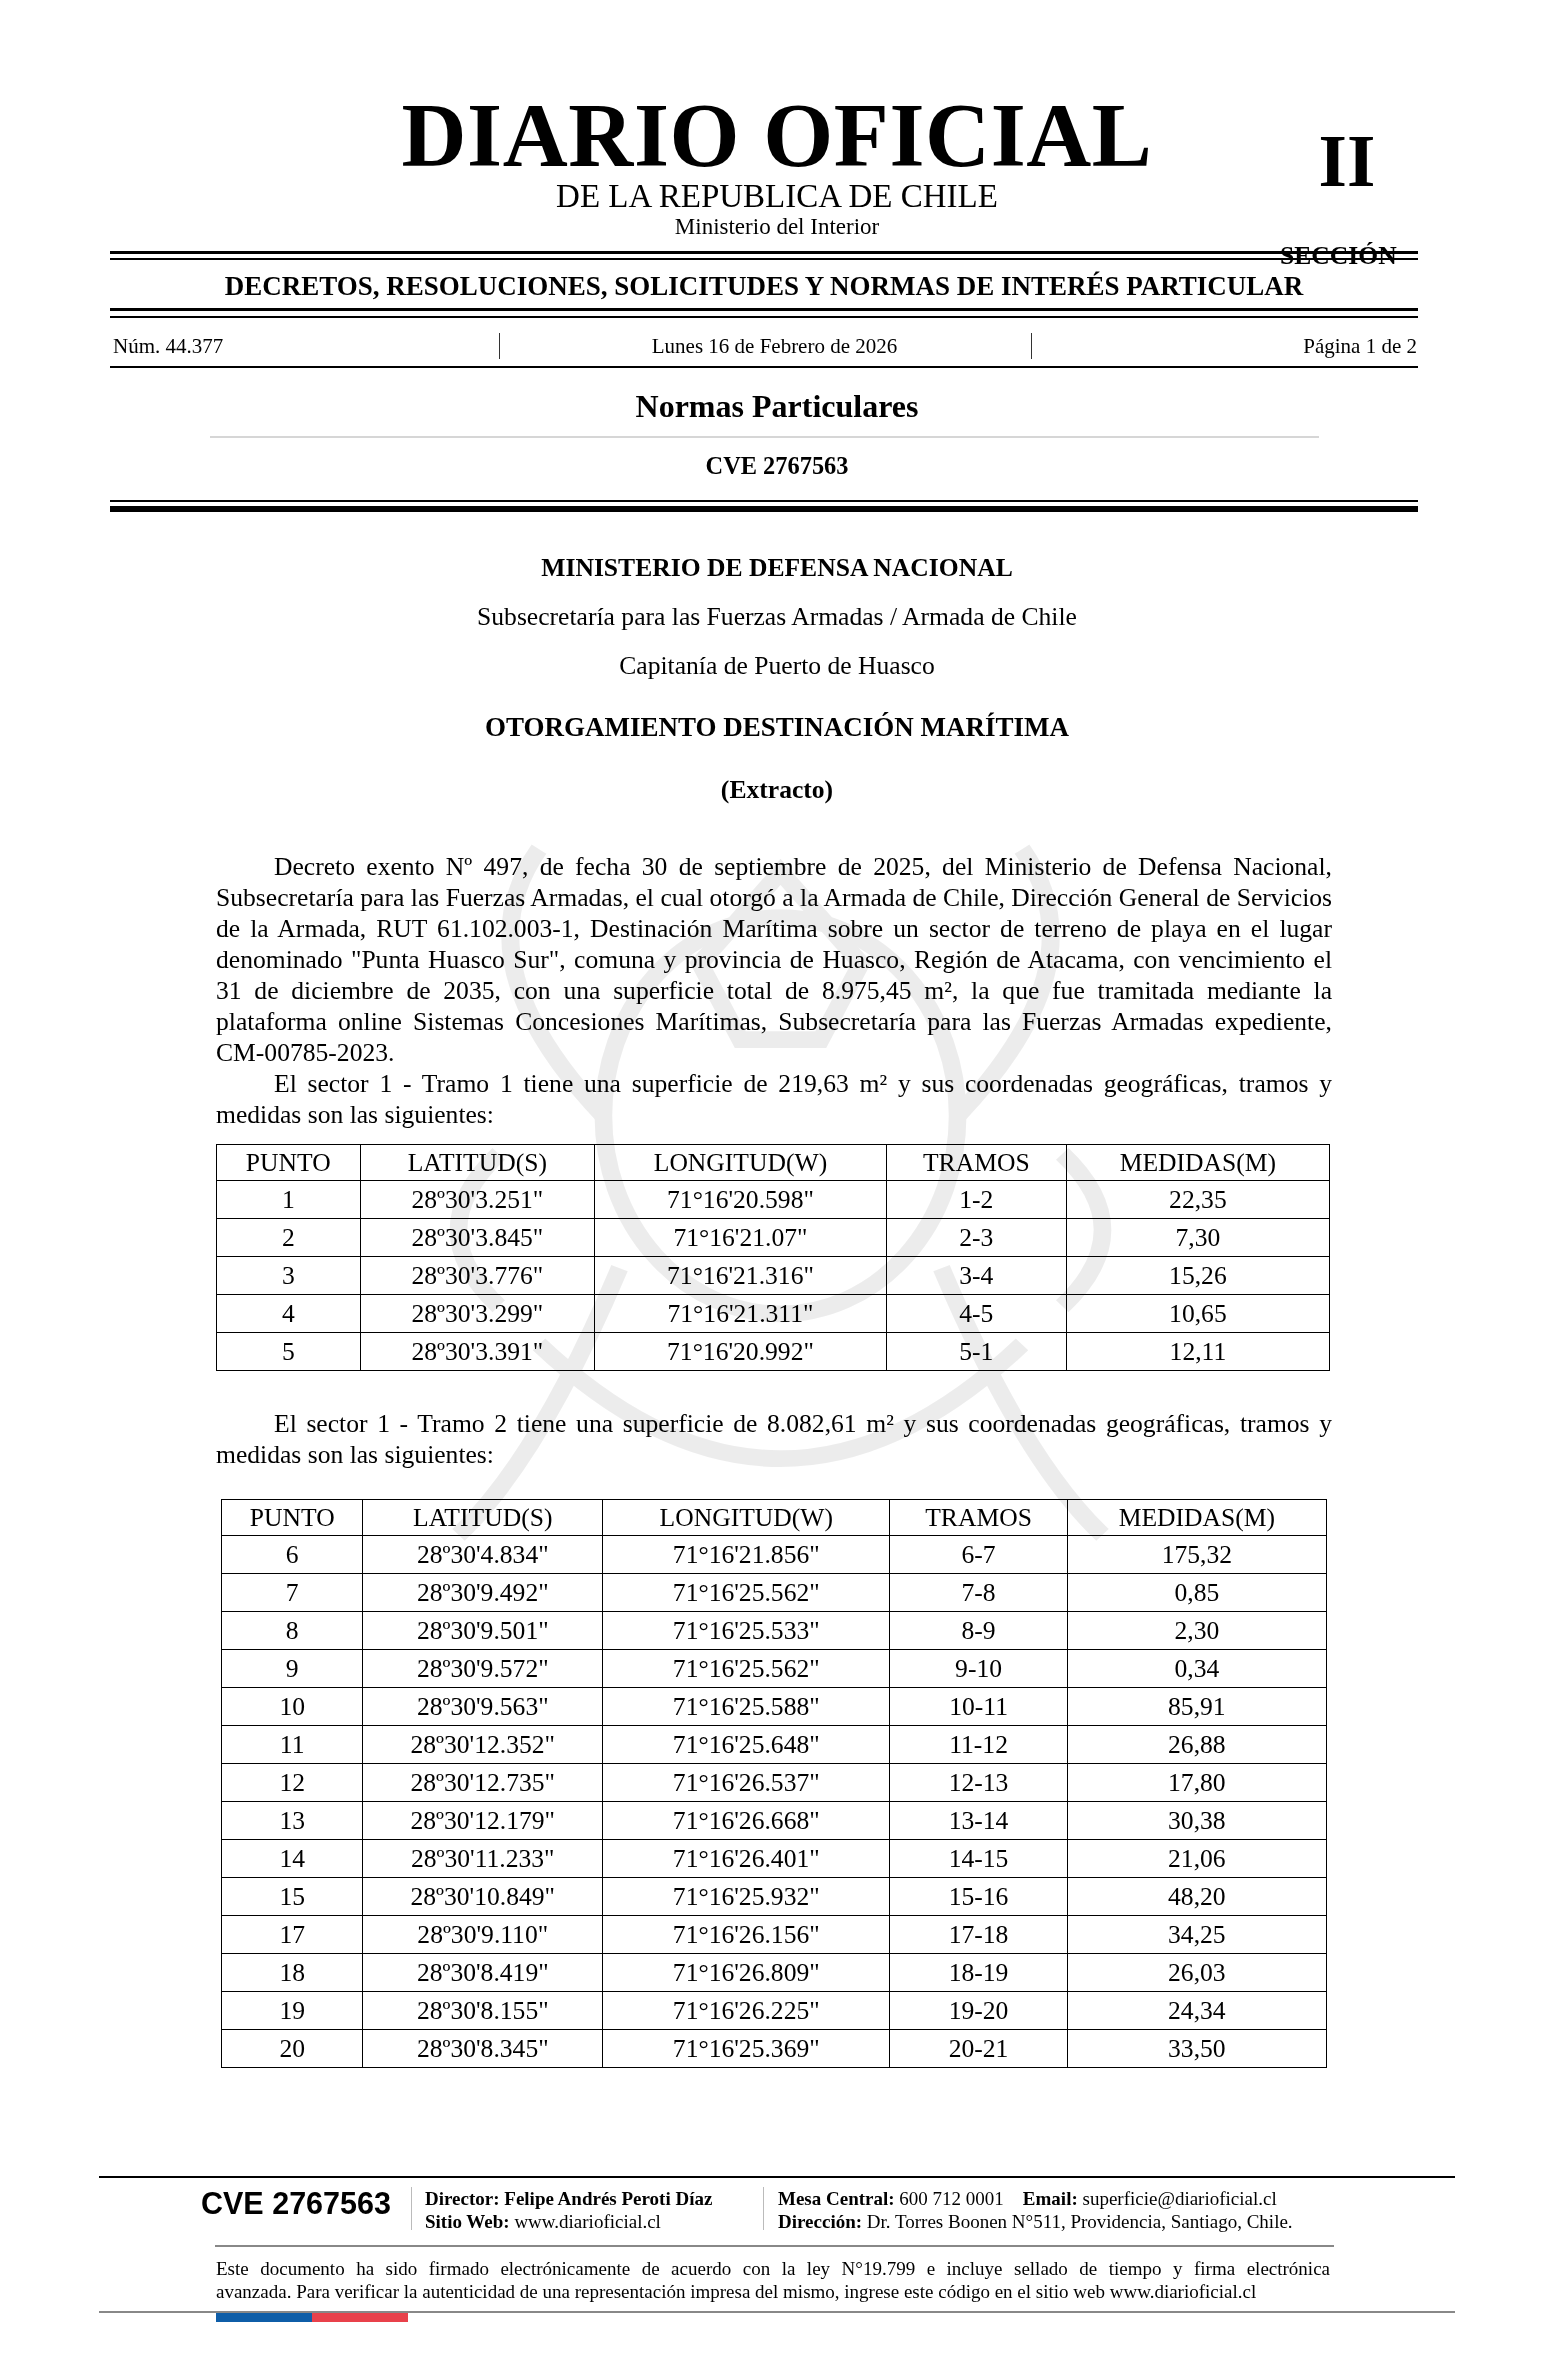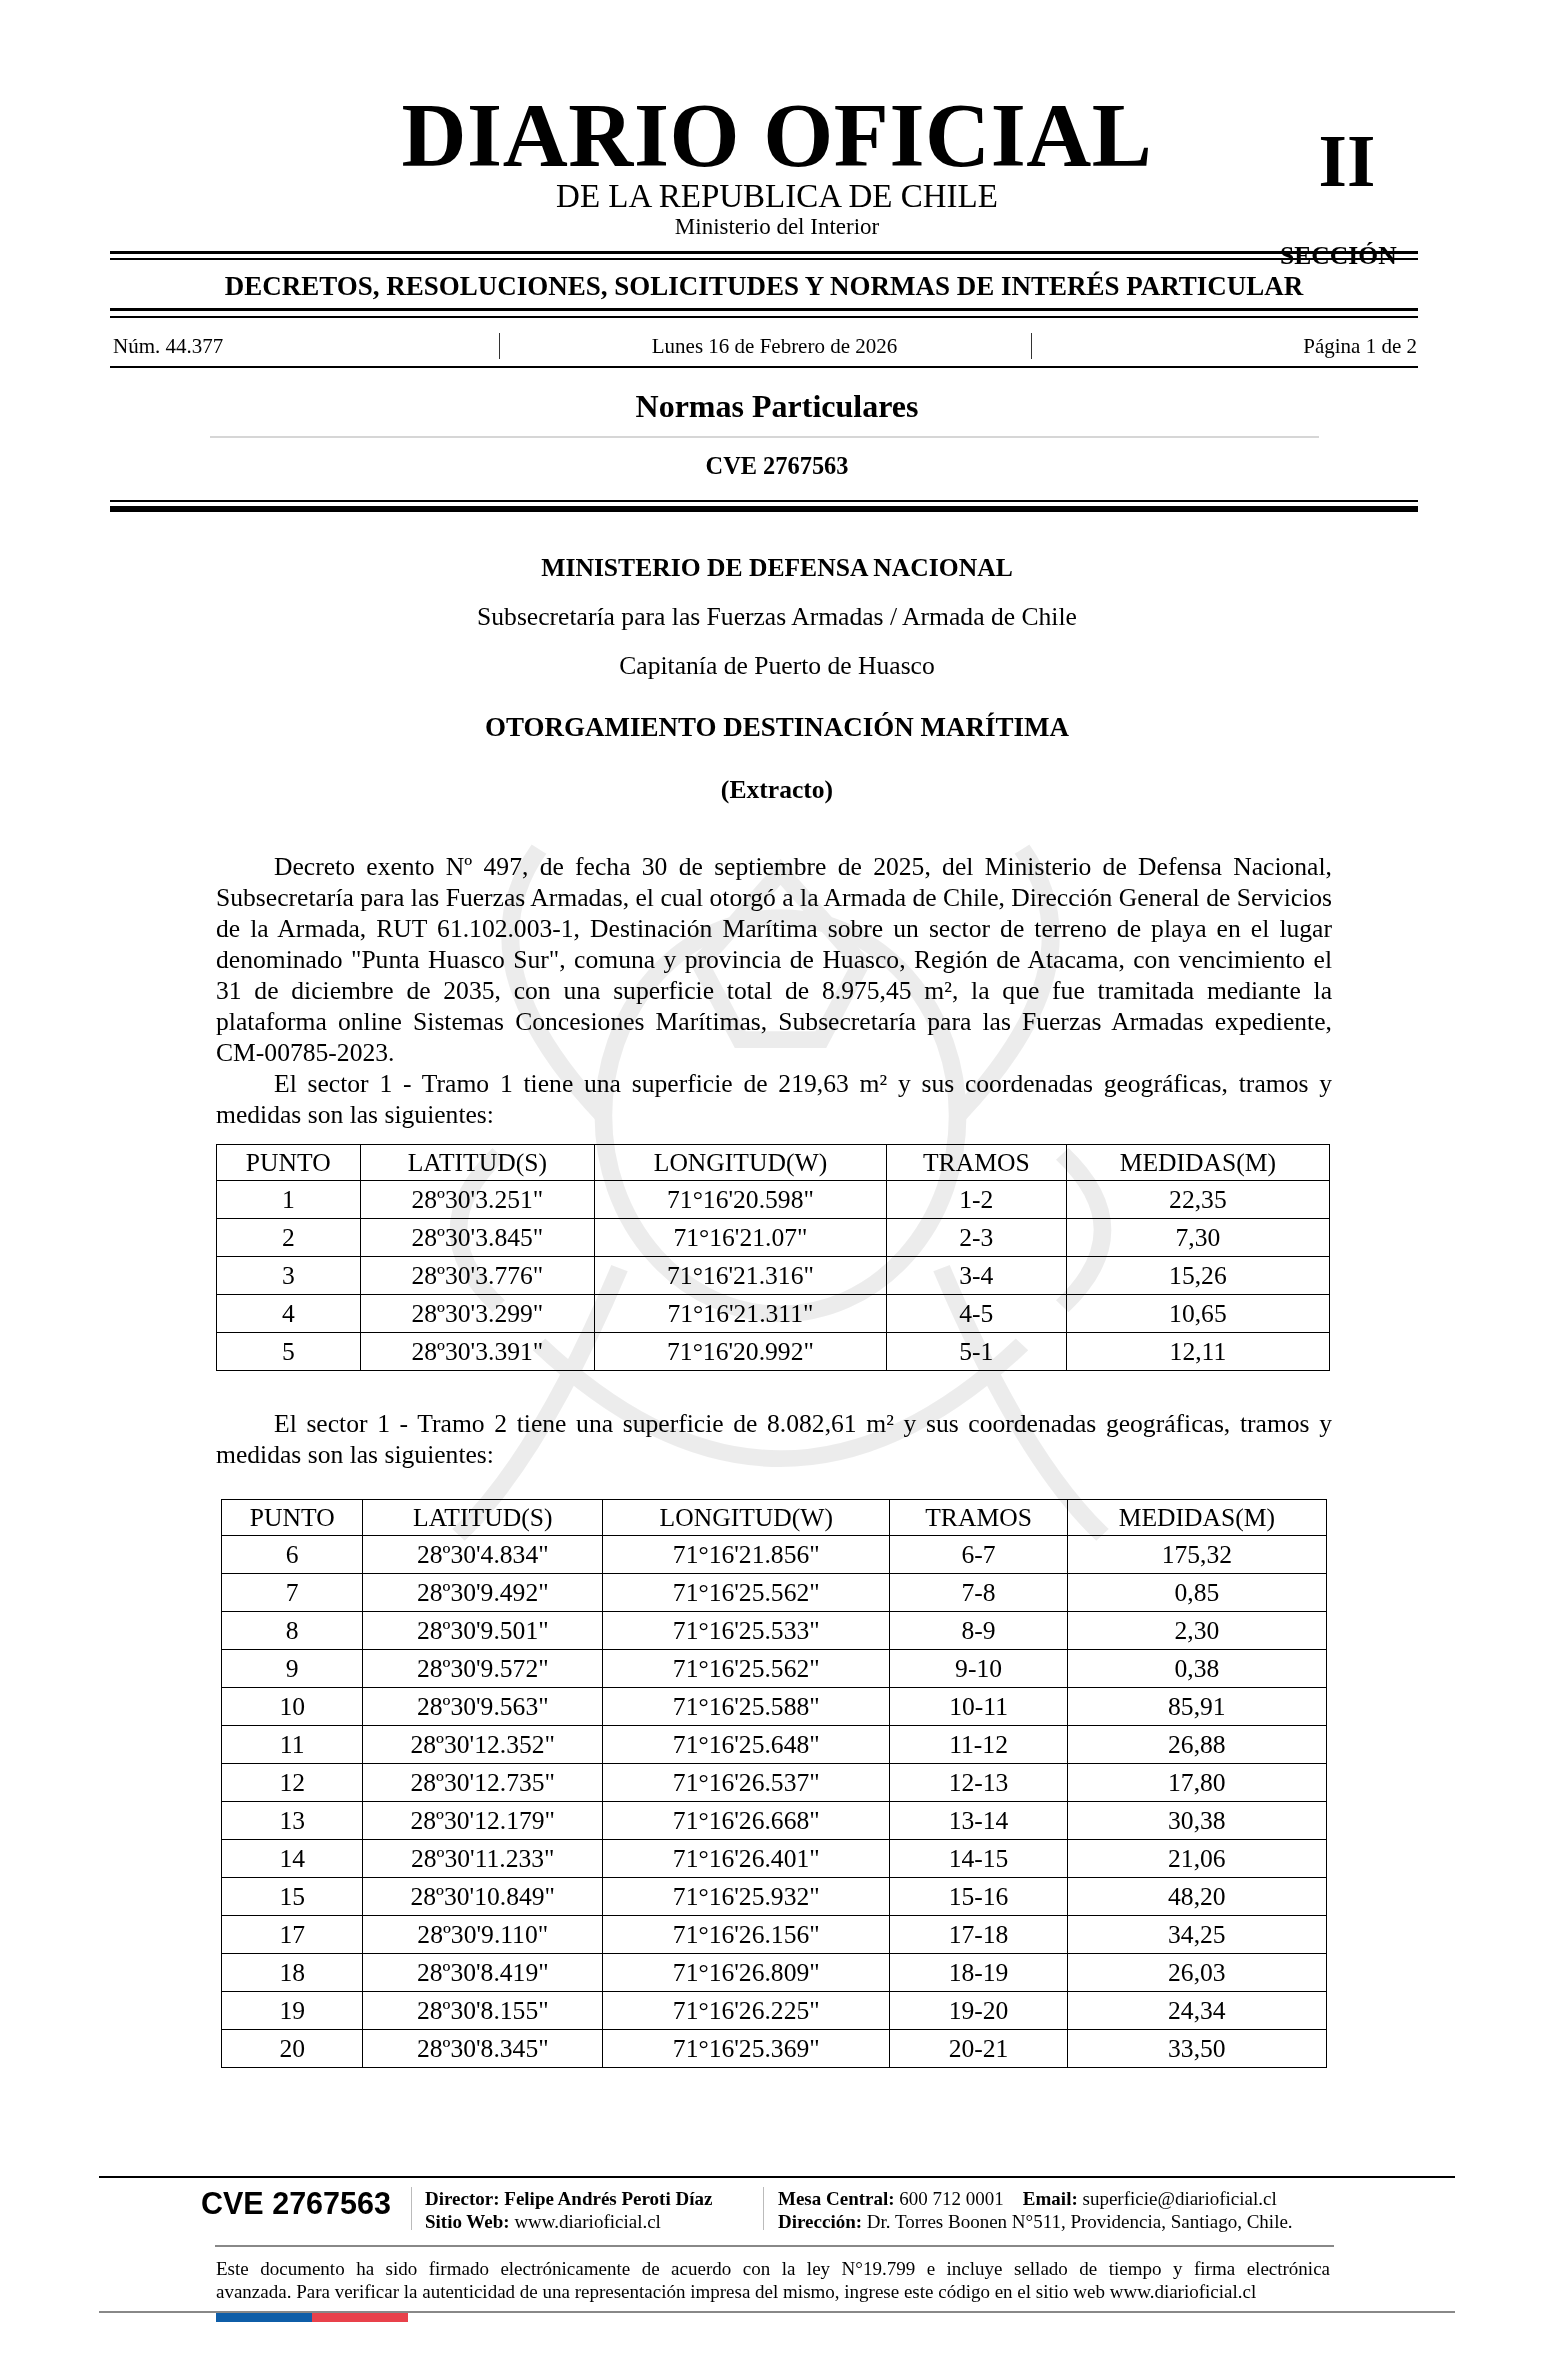--- a/index.html
+++ b/index.html
@@ -196,21 +196,21 @@
         <td>28º30'9.501"</td>
         <td>71°16'25.533"</td>
         <td>8-9</td>
         <td>2,30</td>
       </tr>
       <tr>
         <td>9</td>
         <td>28º30'9.572"</td>
         <td>71°16'25.562"</td>
         <td>9-10</td>
-        <td>0,38</td>
+        <td>0,34</td>
       </tr>
       <tr>
         <td>10</td>
         <td>28º30'9.563"</td>
         <td>71°16'25.588"</td>
         <td>10-11</td>
         <td>85,91</td>
       </tr>
       <tr>
         <td>11</td>

